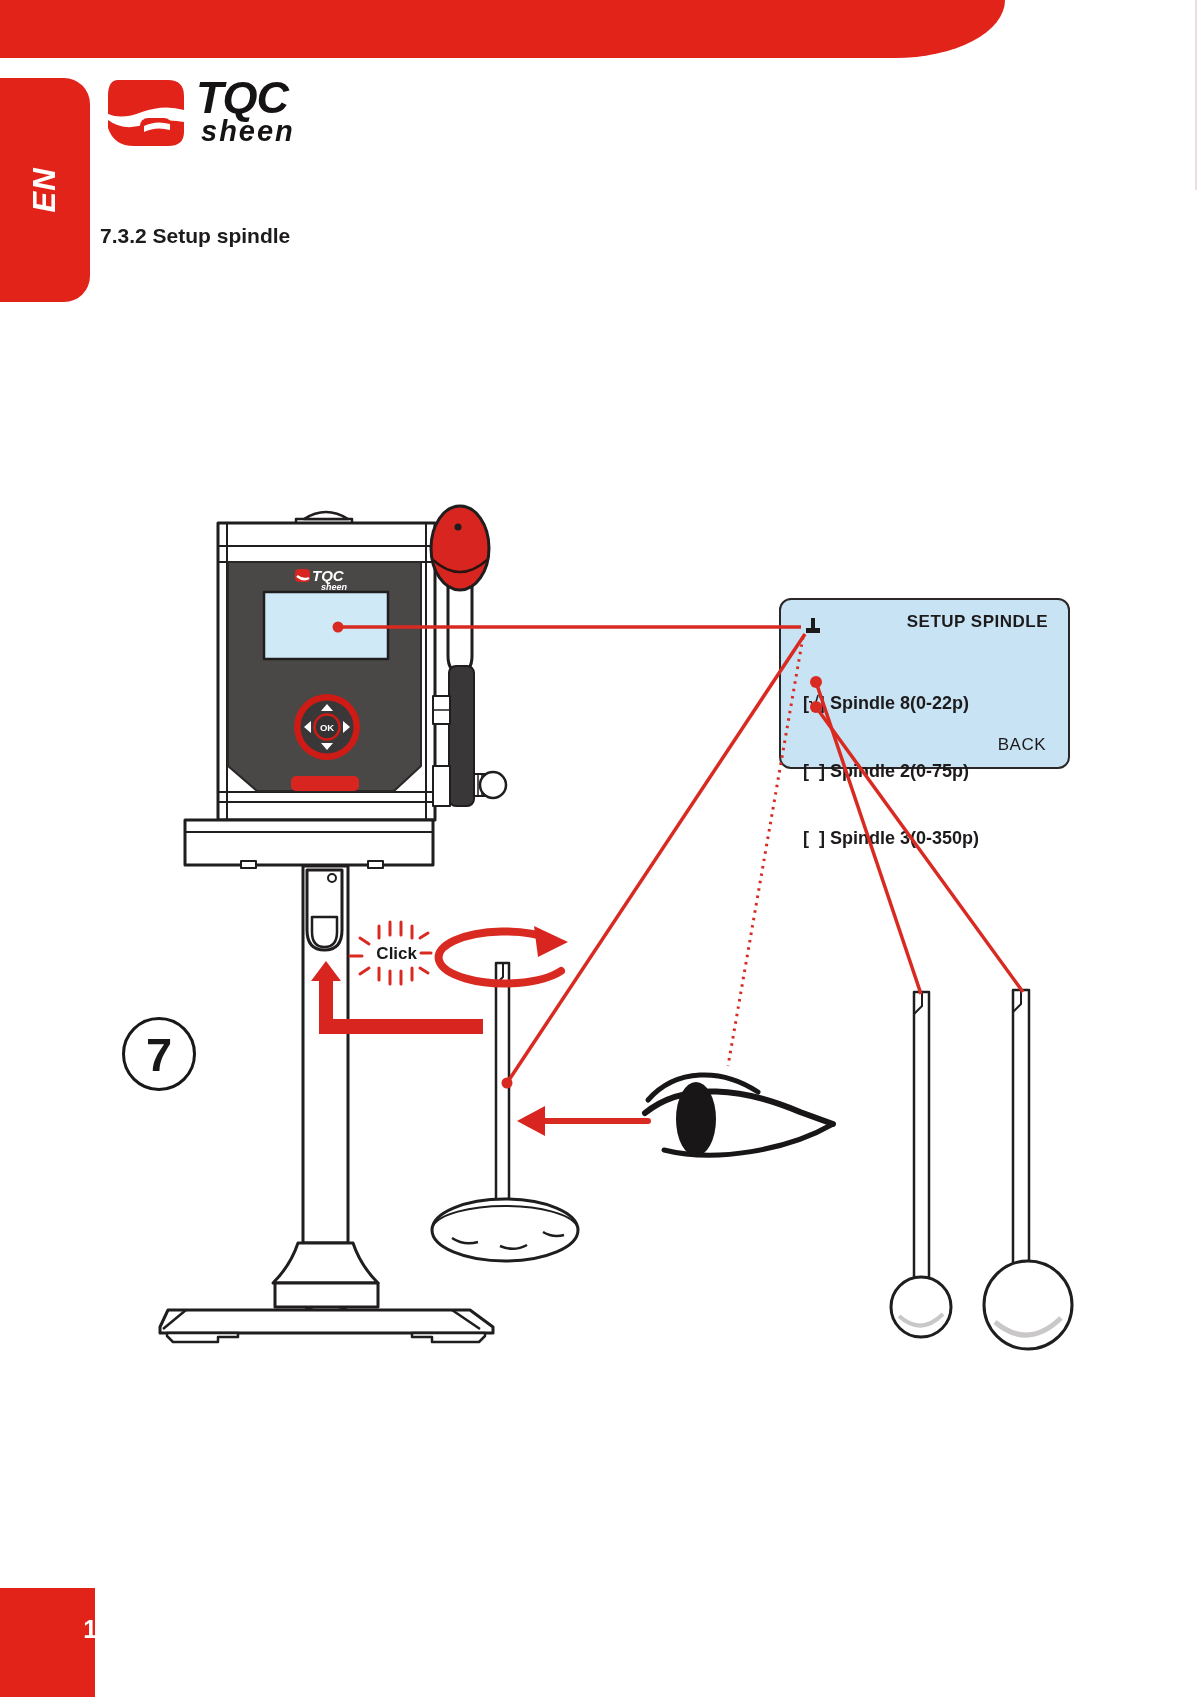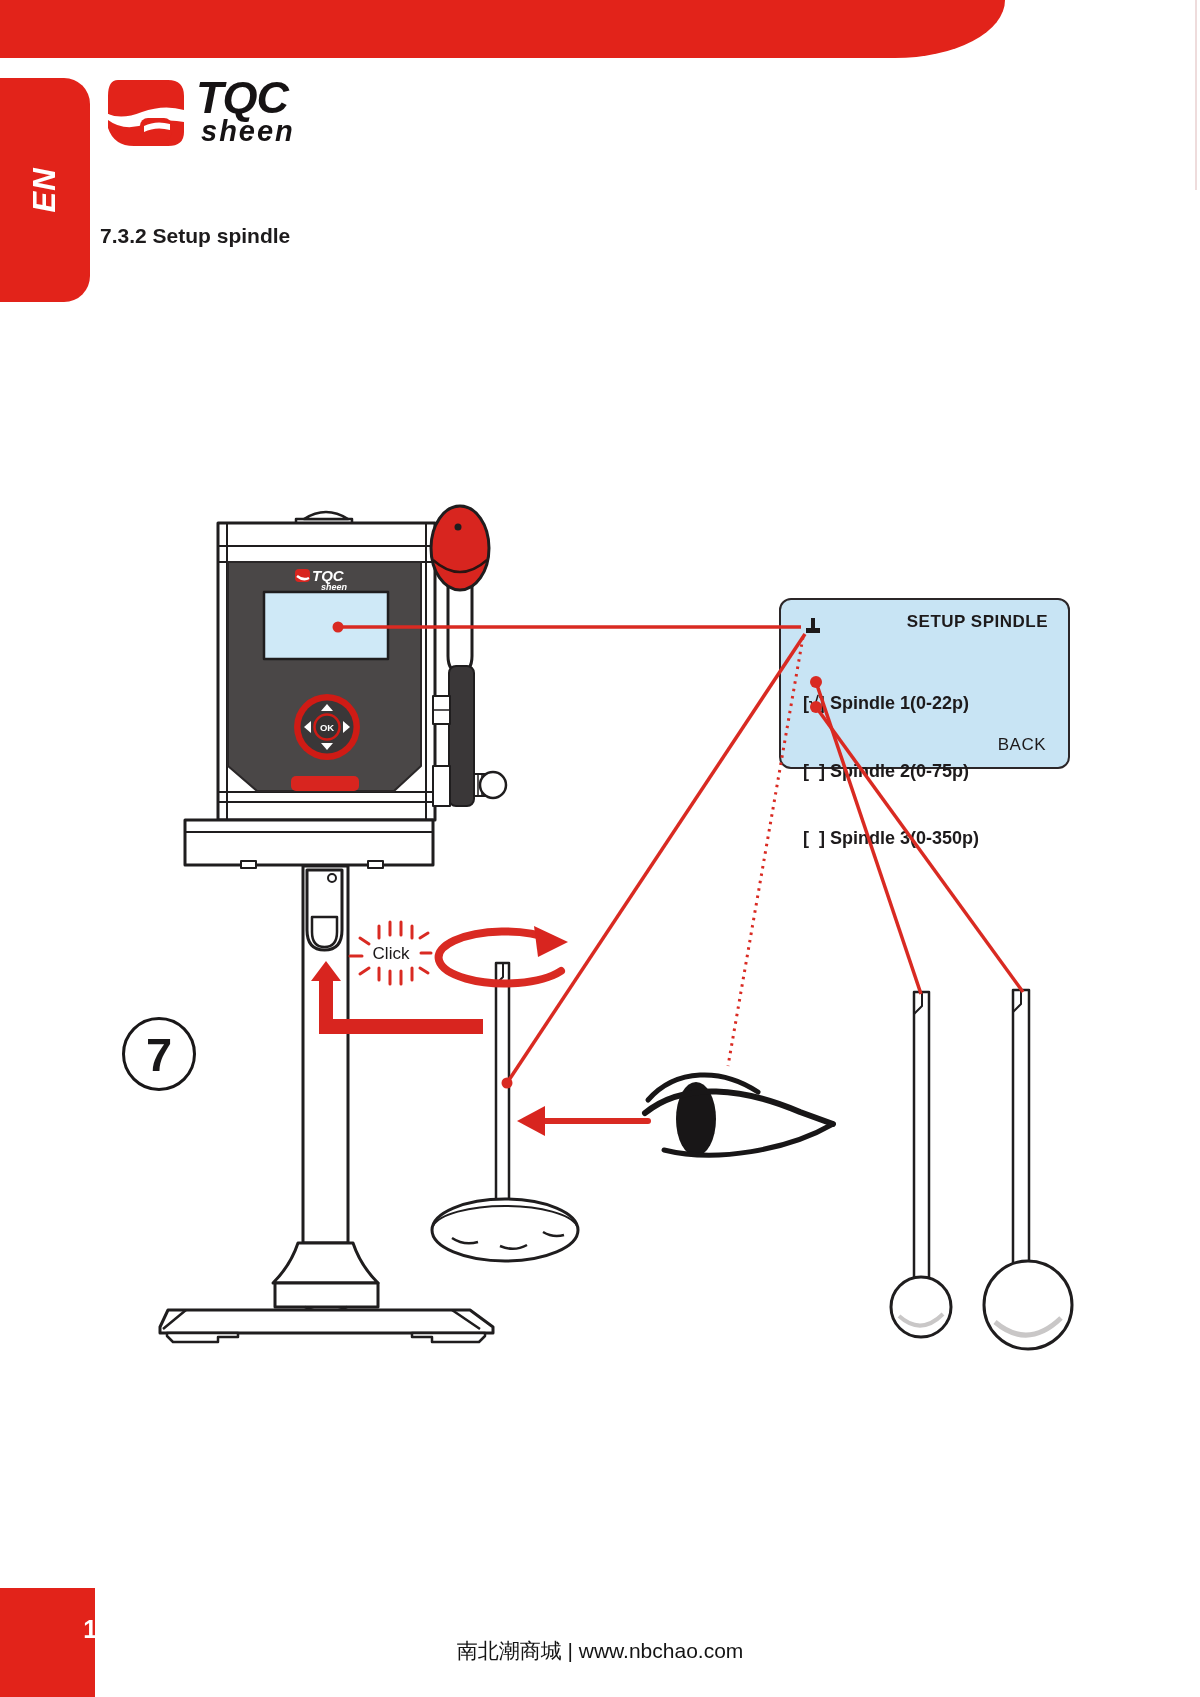--- a/index.html
+++ b/index.html
@@ -32,22 +32,22 @@
   .menu-title{position:absolute;right:20px;top:12px;font-size:17px;font-weight:bold;letter-spacing:.5px;}
   .spindle-glyph{position:absolute;left:25px;top:18px;width:14px;height:16px;}
   .spindle-glyph i{position:absolute;background:#1d1a1b;}
   .spindle-glyph .stem{left:5px;top:0;width:4px;height:11px;}
   .spindle-glyph .bar{left:0;top:10px;width:14px;height:5px;}
   .menu-items{position:absolute;left:22px;top:47px;font-size:18px;font-weight:bold;
               line-height:22.5px;white-space:pre;}
   .menu-back{position:absolute;right:22px;bottom:12px;font-size:17px;font-weight:normal;letter-spacing:.5px;}
 
   
-  .click-label{left:365px;top:944px;width:52px;text-align:center;font-size:17px;
-               font-weight:normal;color:#1b1819;}
+  .click-label{left:365px;top:944px;width:52px;text-align:right;font-size:17px;
+               font-weight:bold;color:#1b1819;}
 
   
   .step-circle{left:122px;top:1017px;width:74px;height:74px;border:3.5px solid #191718;
                border-radius:50%;box-sizing:border-box;background:#fff;display:flex;
                align-items:center;justify-content:center;font-size:47px;font-weight:bold;color:#191718;}
 
   
   .footer-text{left:0;right:0;top:1637px;text-align:center;font-size:21px;color:#141414;}
   .pagenum-block{left:0;top:1588px;width:95px;height:109px;background:var(--red);
                  display:flex;align-items:center;justify-content:flex-end;}
@@ -208,39 +208,38 @@
     <span>7</span>
   </div>
 
   <div class="abs menu-box">
     <span class="spindle-glyph">
         <i class="stem"></i>
         <i class="bar"></i>
       </span>
     <div class="menu-title">SETUP SPINDLE</div>
     <div class="menu-items">
-      <div><span>[√]</span> <span>Spindle 1(0-22p)</span></div>
+      <div><span>[√]</span> <span>Spindle 8(0-22p)</span></div>
       <div><span>[  ]</span> <span>Spindle 2(0-75p)</span></div>
       <div><span>[  ]</span> <span>Spindle 3(0-350p)</span></div>
     </div>
     <div class="menu-back">BACK</div>
   </div>
 
   <svg class="abs overlay" style="left:0;top:440px;z-index:5;" width="1200" height="960" viewBox="0 440 1200 960">
     <g stroke="#d92a22" fill="#d92a22">
       <line x1="338" y1="627" x2="801" y2="627" stroke-width="3.5"></line>
       <circle cx="338" cy="627" r="5.5" stroke="none"></circle>
       <line x1="805" y1="634" x2="507" y2="1083" stroke-width="3.5"></line>
       <circle cx="507" cy="1083" r="5.5" stroke="none"></circle>
       <line x1="803" y1="637" x2="728" y2="1066" stroke-width="3" stroke-dasharray="2.5 5" fill="none"></line>
       <line x1="816" y1="682" x2="921" y2="994" stroke-width="3.5"></line>
       <circle cx="816" cy="682" r="6" stroke="none"></circle>
       <line x1="816" y1="707" x2="1023" y2="992" stroke-width="3.5"></line>
       <circle cx="816" cy="707" r="6" stroke="none"></circle>
     </g>
   </svg>
 
-  <div class="abs footer-text">南北潮商城 | www.nbchao.com</div>
   <div class="abs pagenum-block">
     <span>14</span>
   </div>
 
 </div>
 
 </body></html>

